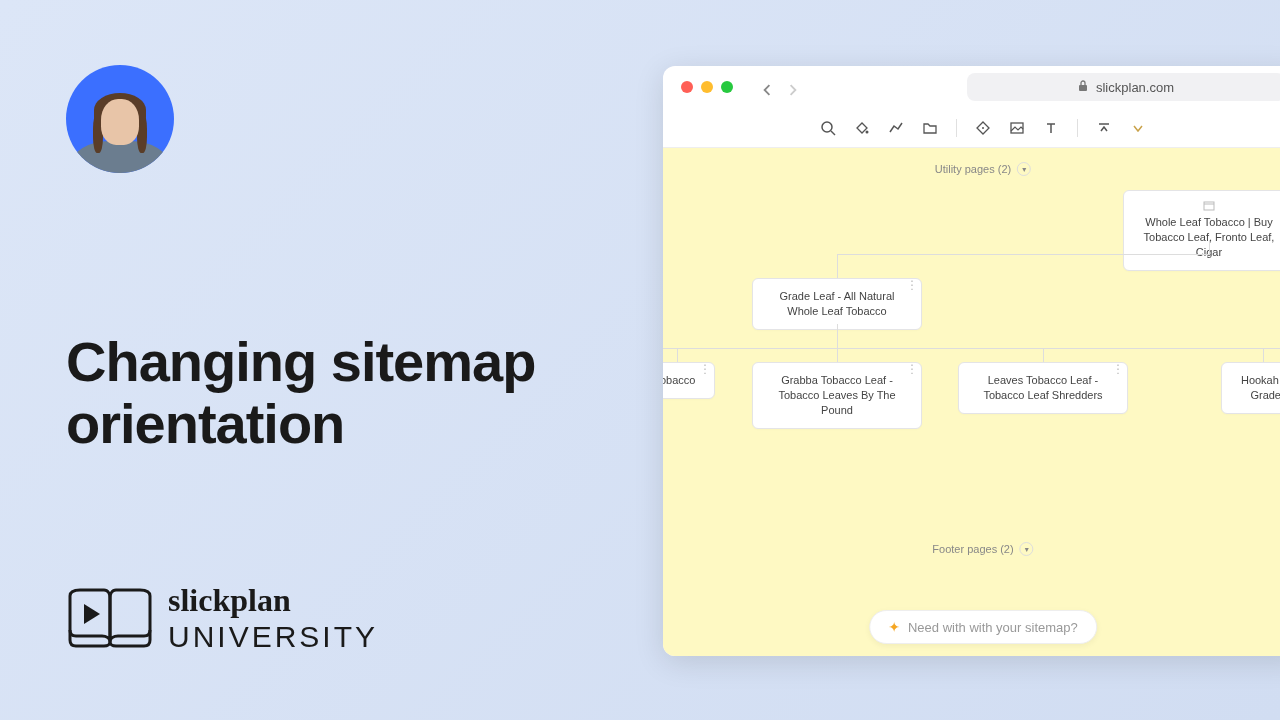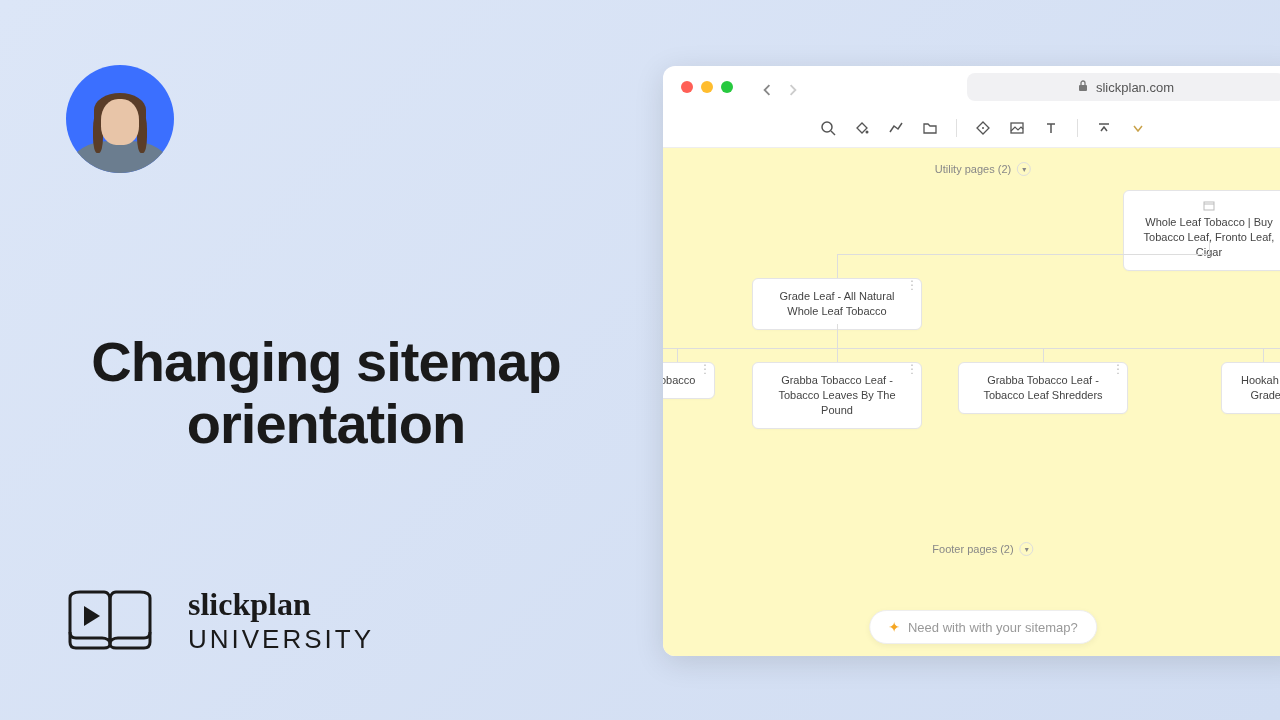--- a/index.html
+++ b/index.html
@@ -84,50 +84,49 @@
   border-radius: 40% 40% 0 0;
 }
 
 .heading {
   margin-top: 158px;
   font-size: 56px;
   font-weight: 700;
   color: #1a1a1a;
   line-height: 1.1;
   letter-spacing: -1px;
-  text-align: center;
 }
 
 .logo {
   position: absolute;
   left: 66px;
   bottom: 68px;
   display: flex;
   align-items: center;
-  gap: 34px;
+  gap: 14px;
 }
 .logo-book {
   width: 88px;
   height: 64px;
   position: relative;
 }
 .logo-book svg { width: 100%; height: 100%; }
 .logo-text {
   display: flex;
   flex-direction: column;
   line-height: 1;
 }
 .logo-script {
   font-family: cursive;
   font-size: 32px;
   font-weight: 600;
   color: #1a1a1a;
 }
 .logo-uni {
-  font-size: 26px;
+  font-size: 30px;
   font-weight: 500;
   letter-spacing: 3px;
   color: #1a1a1a;
   margin-top: 6px;
 }
 
 
 .browser {
   position: absolute;
   left: 663px;
@@ -409,21 +408,21 @@
 
     <div class="node" style="top:214px; left:-28px; width:80px;">
       <span>Tobacco</span>
       <span class="dots">⋮</span>
     </div>
     <div class="node" style="top:214px; left:89px; width:170px;">
       <span>Grabba Tobacco Leaf - Tobacco Leaves By The Pound</span>
       <span class="dots">⋮</span>
     </div>
     <div class="node" style="top:214px; left:295px; width:170px;">
-      <span>Grabba Tobacco Leaf - Tobacco Leaf Shredders</span>
+      <span>Leaves Tobacco Leaf - Tobacco Leaf Shredders</span>
       <span class="dots">⋮</span>
     </div>
     <div class="node" style="top:214px; left:558px; width:110px;">
       <span>Hookah Tobac Grade Tob</span>
       
     </div>
 
     <div class="tag" style="top:394px">
       <span>Footer pages (2)</span>
       <span class="caret">▾</span>

